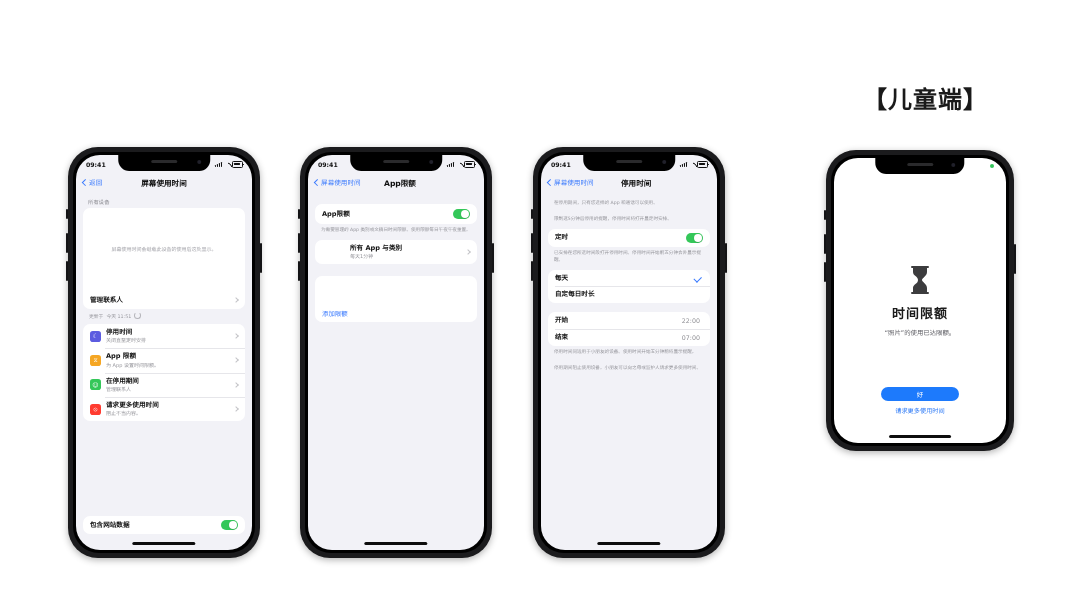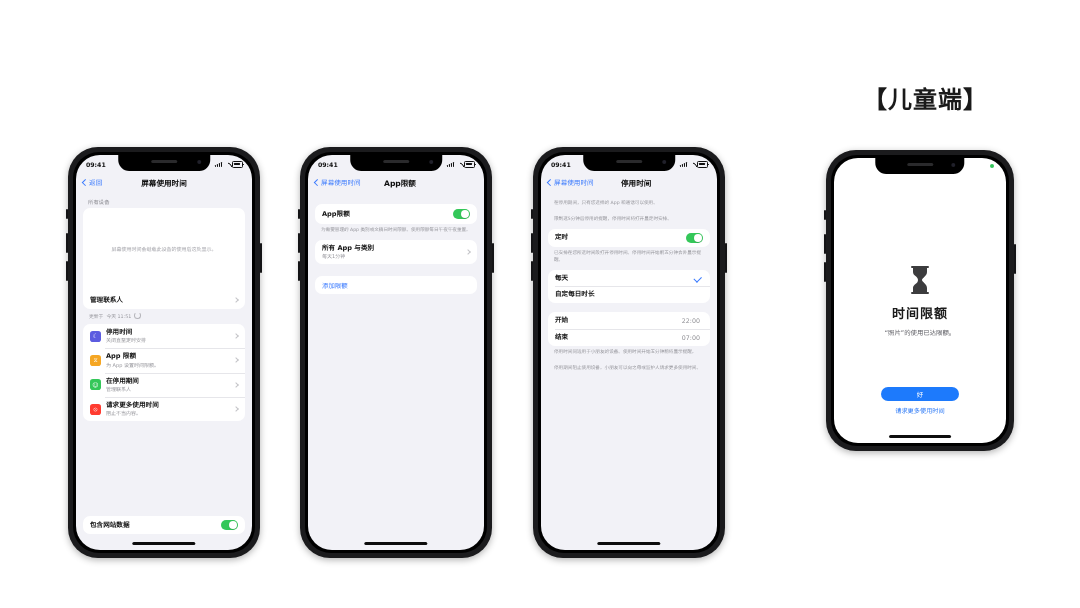--- a/index.html
+++ b/index.html
@@ -389,32 +389,32 @@
             <div class="row" style="min-height:20px;">
               <div class="row-main">
                   <div class="row-title">App限额</div>
                 </div>
               <span class="toggle"></span>
             </div>
           </div>
           <div class="footnote">为需要管理的 App 类别或文稿日时间限额。使用限额每日午夜午夜重置。</div>
 
           <div class="card">
-            <div class="row" style="min-height:20px;">
+            <div class="row" style="min-height:20px;margin-left:28px;">
               <div class="row-main">
                 <div class="row-title">所有 App 与类别</div>
                 <div class="row-sub">每天1分钟</div>
               </div>
               <span class="chev-r"></span>
             </div>
           </div>
 
           <div style="height:12px;"></div>
           <div class="card">
-            <div class="row" style="min-height:18px;">
+            <div class="row" style="min-height:18px;margin-top:28px;">
               <span class="bluelink">添加限额</span>
             </div>
           </div>
         </div>
         <div class="home-indicator"></div>
       </div>
     </div>
   </div>
 
   <div class="phone" style="left:533px; top:147px; width:192px; height:411px;">

